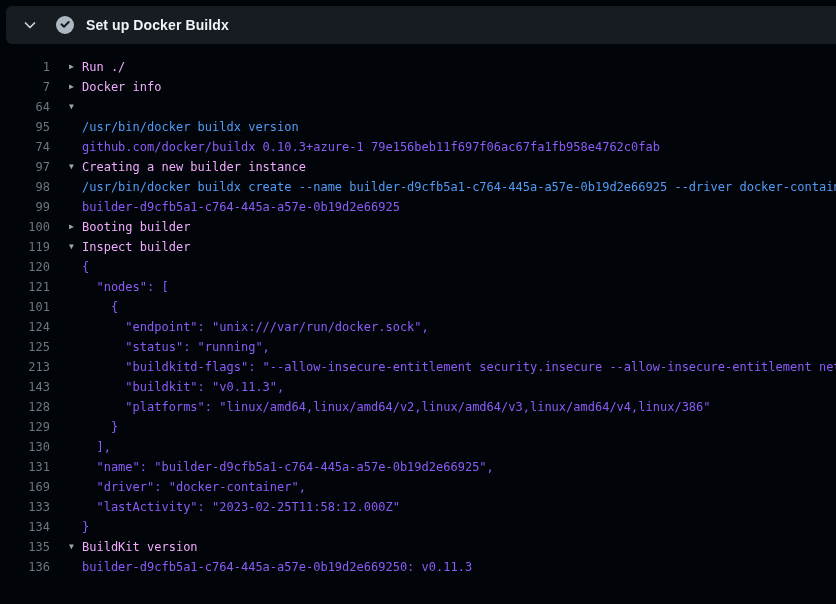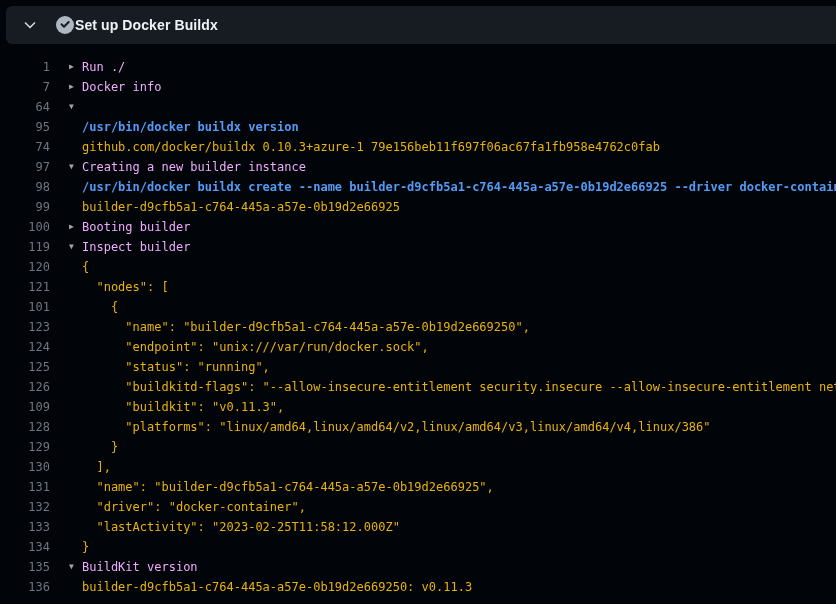--- a/index.html
+++ b/index.html
@@ -16,21 +16,21 @@
     background: #171c23;
     border-radius: 6px;
     display: flex;
     align-items: center;
     padding: 0 12px;
     cursor: pointer;
   }
   .chevron { width: 16px; height: 16px; color: #c9d1d9; flex: none; margin-left: 4px; }
   .status { width: 18px; height: 18px; flex: none; margin-left: 18px; }
   .step-title {
-    margin-left: 1px;
+    margin-left: 12px;
     color: #f0f3f6;
     font-size: 14px;
     font-weight: 600;
     letter-spacing: .1px;
   }
   
   .log {
     padding-top: 13px;
     font-family: "DejaVu Sans Mono", "Liberation Mono", monospace;
     font-size: 12px;
@@ -50,24 +50,24 @@
     cursor: pointer;
   }
   .gap { flex: none; width: 19px; }
   .arrow {
     flex: none;
     width: 13px;
     font-size: 8px;
     color: #9aa4ae;
     line-height: 20px;
   }
-  .text { color: #eab308; }
+  .text { color: #8b5cf6; }
   .row.group .text { color: #f0abfc; }
   .row.group { cursor: pointer; }
-  .row.command .text { color: #539bf5; font-weight: bold; }
+  .row.command .text { color: #539bf5; font-weight: normal; }
 </style>
 </head>
 <body>
 
 <div class="step-header">
   <svg class="chevron" viewBox="0 0 16 16" fill="none" stroke="currentColor" stroke-width="1.7" stroke-linecap="round" stroke-linejoin="round">
     <path d="M3.5 6 L8 10.5 L12.5 6"></path>
   </svg>
   <svg class="status" viewBox="0 0 16 16">
     <circle cx="8" cy="8" r="8" fill="#afb8c1"></circle>
@@ -83,27 +83,26 @@
     <div class="row command"><span class="num">95</span><span class="gap"></span><span class="arrow"></span><span class="text">/usr/bin/docker buildx version</span></div>
     <div class="row"><span class="num">74</span><span class="gap"></span><span class="arrow"></span><span class="text">github.com/docker/buildx 0.10.3+azure-1 79e156beb11f697f06ac67fa1fb958e4762c0fab</span></div>
     <div class="row group"><span class="num">97</span><span class="gap"></span><span class="arrow">▼</span><span class="text">Creating a new builder instance</span></div>
     <div class="row command"><span class="num">98</span><span class="gap"></span><span class="arrow"></span><span class="text">/usr/bin/docker buildx create --name builder-d9cfb5a1-c764-445a-a57e-0b19d2e66925 --driver docker-container</span></div>
     <div class="row"><span class="num">99</span><span class="gap"></span><span class="arrow"></span><span class="text">builder-d9cfb5a1-c764-445a-a57e-0b19d2e66925</span></div>
     <div class="row group"><span class="num">100</span><span class="gap"></span><span class="arrow">▶</span><span class="text">Booting builder</span></div>
     <div class="row group"><span class="num">119</span><span class="gap"></span><span class="arrow">▼</span><span class="text">Inspect builder</span></div>
     <div class="row"><span class="num">120</span><span class="gap"></span><span class="arrow"></span><span class="text">{</span></div>
     <div class="row"><span class="num">121</span><span class="gap"></span><span class="arrow"></span><span class="text">  "nodes": [</span></div>
     <div class="row"><span class="num">101</span><span class="gap"></span><span class="arrow"></span><span class="text">    {</span></div>
-    <div class="row"><span class="num">123</span><span class="gap"></span><span class="arrow"></span><span class="text">      "name": "builder-d9cfb5a1-c764-445a-a57e-0b19d2e669250",</span></div>
     <div class="row"><span class="num">124</span><span class="gap"></span><span class="arrow"></span><span class="text">      "endpoint": "unix:///var/run/docker.sock",</span></div>
     <div class="row"><span class="num">125</span><span class="gap"></span><span class="arrow"></span><span class="text">      "status": "running",</span></div>
-    <div class="row"><span class="num">126</span><span class="gap"></span><span class="arrow"></span><span class="text">      "buildkitd-flags": "--allow-insecure-entitlement security.insecure --allow-insecure-entitlement network.host",</span></div>
-    <div class="row"><span class="num">109</span><span class="gap"></span><span class="arrow"></span><span class="text">      "buildkit": "v0.11.3",</span></div>
+    <div class="row"><span class="num">213</span><span class="gap"></span><span class="arrow"></span><span class="text">      "buildkitd-flags": "--allow-insecure-entitlement security.insecure --allow-insecure-entitlement network.host",</span></div>
+    <div class="row"><span class="num">143</span><span class="gap"></span><span class="arrow"></span><span class="text">      "buildkit": "v0.11.3",</span></div>
     <div class="row"><span class="num">128</span><span class="gap"></span><span class="arrow"></span><span class="text">      "platforms": "linux/amd64,linux/amd64/v2,linux/amd64/v3,linux/amd64/v4,linux/386"</span></div>
     <div class="row"><span class="num">129</span><span class="gap"></span><span class="arrow"></span><span class="text">    }</span></div>
     <div class="row"><span class="num">130</span><span class="gap"></span><span class="arrow"></span><span class="text">  ],</span></div>
     <div class="row"><span class="num">131</span><span class="gap"></span><span class="arrow"></span><span class="text">  "name": "builder-d9cfb5a1-c764-445a-a57e-0b19d2e66925",</span></div>
-    <div class="row"><span class="num">132</span><span class="gap"></span><span class="arrow"></span><span class="text">  "driver": "docker-container",</span></div>
+    <div class="row"><span class="num">169</span><span class="gap"></span><span class="arrow"></span><span class="text">  "driver": "docker-container",</span></div>
     <div class="row"><span class="num">133</span><span class="gap"></span><span class="arrow"></span><span class="text">  "lastActivity": "2023-02-25T11:58:12.000Z"</span></div>
     <div class="row"><span class="num">134</span><span class="gap"></span><span class="arrow"></span><span class="text">}</span></div>
     <div class="row group"><span class="num">135</span><span class="gap"></span><span class="arrow">▼</span><span class="text">BuildKit version</span></div>
     <div class="row"><span class="num">136</span><span class="gap"></span><span class="arrow"></span><span class="text">builder-d9cfb5a1-c764-445a-a57e-0b19d2e669250: v0.11.3</span></div>
   </div>
 
 </body></html>

